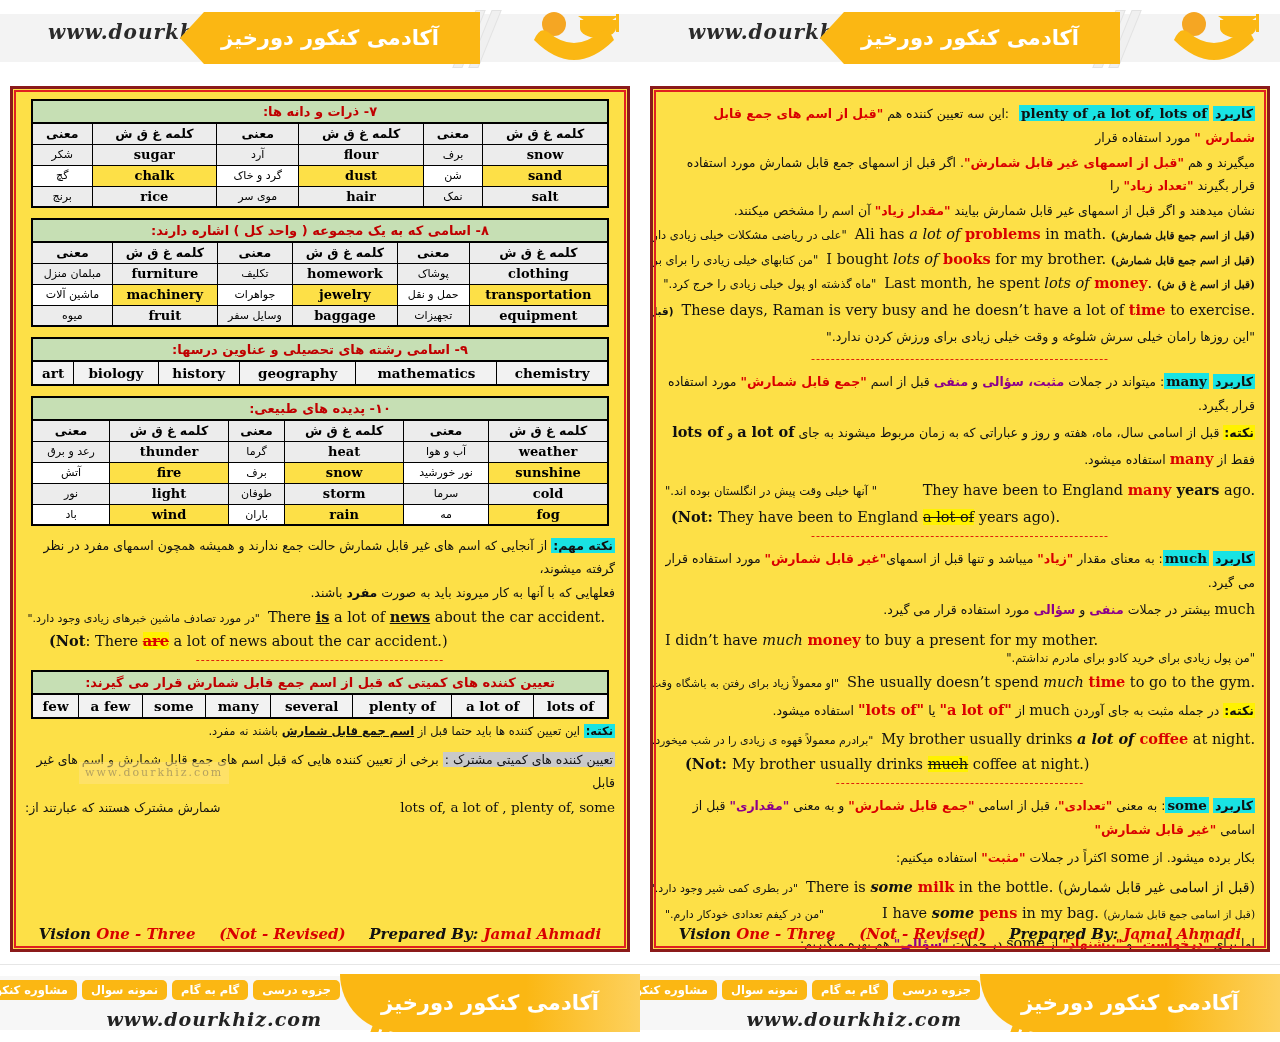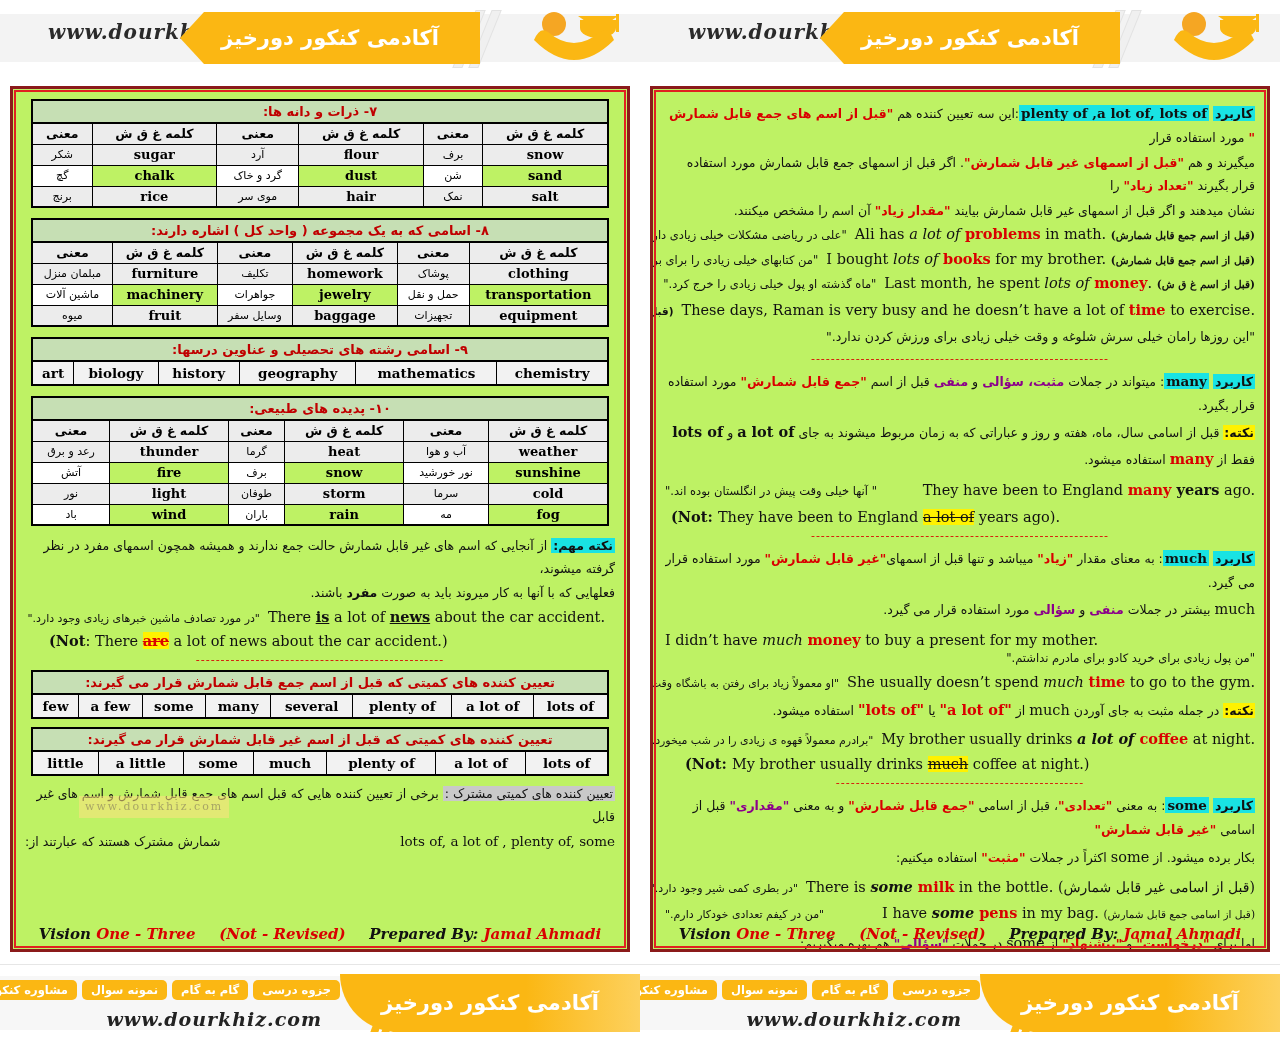--- a/index.html
+++ b/index.html
@@ -56,21 +56,21 @@
 
   
   .sheet {
     width:640px; height:886px; padding:8px 10px 0 10px; background:#fff;
     position:relative;
   }
   .sheet-inner {
     width:100%; height:866px;
     border:3px solid #8B1A1A;
     outline:2px solid #E02020; outline-offset:-6px;
-    background:#bef264;
+    background:#fde047;
     position:relative;
     padding:10px 12px 0 12px;
     overflow:hidden;
   }
 
   
   .fa { direction:rtl; text-align:right; font-size:12.5px; line-height:1.85; color:#111; }
   .en { direction:ltr; text-align:left;
         font-family:"DejaVu Serif","Liberation Serif",serif;
         font-size:14.5px; color:#111; }
@@ -220,21 +220,21 @@
   </div>
 
   <div class="sheets">
 
     <div class="sheet">
       <div class="sheet-inner">
 
         <div class="fa">
           <p style="margin:2px 0;">
             <span class="hl-cyan">کاربرد</span>
-            <span class="hl-cyan en bold" style="font-size:13.5px;">plenty of ,a lot of, lots of</span><span>:این سه تعیین کننده هم </span><span class="red">"قبل از اسم های جمع قابل شمارش "</span><span> مورد استفاده قرار</span>
+            <span class="hl-cyan en bold" style="font-size:13.5px;margin-left:10px;">plenty of ,a lot of, lots of</span><span>:این سه تعیین کننده هم </span><span class="red">"قبل از اسم های جمع قابل شمارش "</span><span> مورد استفاده قرار</span>
           </p>
           <p style="margin:2px 0;">
             <span>میگیرند و هم </span><span class="red">"قبل از اسمهای غیر قابل شمارش"</span><span>. اگر قبل از اسمهای جمع قابل شمارش مورد استفاده قرار بگیرند </span><span class="red">"تعداد زیاد"</span><span> را</span>
           </p>
           <p style="margin:2px 0;">
             <span>نشان میدهند و اگر قبل از اسمهای غیر قابل شمارش بیایند </span><span class="red">"مقدار زیاد"</span><span> آن اسم را مشخص میکنند.</span>
           </p>
         </div>
 
         <div class="row">
@@ -520,37 +520,24 @@
               <td>several</td>
               <td>many</td>
               <td>some</td>
               <td>a few</td>
               <td>few</td>
             </tr>
           </tbody>
             </table>
         </div>
 
-
-        <div class="tbl-wrap" style="margin-top:8px;">
-          <table class="voc one-row">
-            <caption>تعیین کننده های کمیتی که قبل از اسم غیر قابل شمارش قرار می گیرند:</caption>
-            <tbody>
-                <tr>
-              <td>lots of</td>
-              <td>a lot of</td>
-              <td>plenty of</td>
-              <td>much</td>
-              <td>some</td>
-              <td>a little</td>
-              <td>little</td>
-            </tr>
-          </tbody>
-            </table>
-        </div>
+        <div class="fa" style="margin-top:2px; font-size:11.5px;">
+          <span class="hl-cyan">نکته:</span><span> این تعیین کننده ها باید حتما قبل از </span><span class="bold ul">اسم جمع قابل شمارش</span><span> باشند نه مفرد.</span>
+        </div>
+
 
         <div class="fa" style="margin-top:6px; position:relative;">
           <p style="margin:1px 0;">
             <span class="hl-gray">تعیین کننده های کمیتی مشترک :</span><span> برخی از تعیین کننده هایی که قبل اسم های جمع قابل شمارش و اسم های غیر قابل</span>
           </p>
           <p style="margin:1px 0; display:flex; justify-content:space-between; align-items:baseline;">
             <span class="en" style="font-size:13.5px;">lots of, a lot of , plenty of, some</span>
             <span>شمارش مشترک هستند که عبارتند از:</span>
           </p>
           <span class="wm" style="left:54px; top:14px;">www.dourkhiz.com</span>

